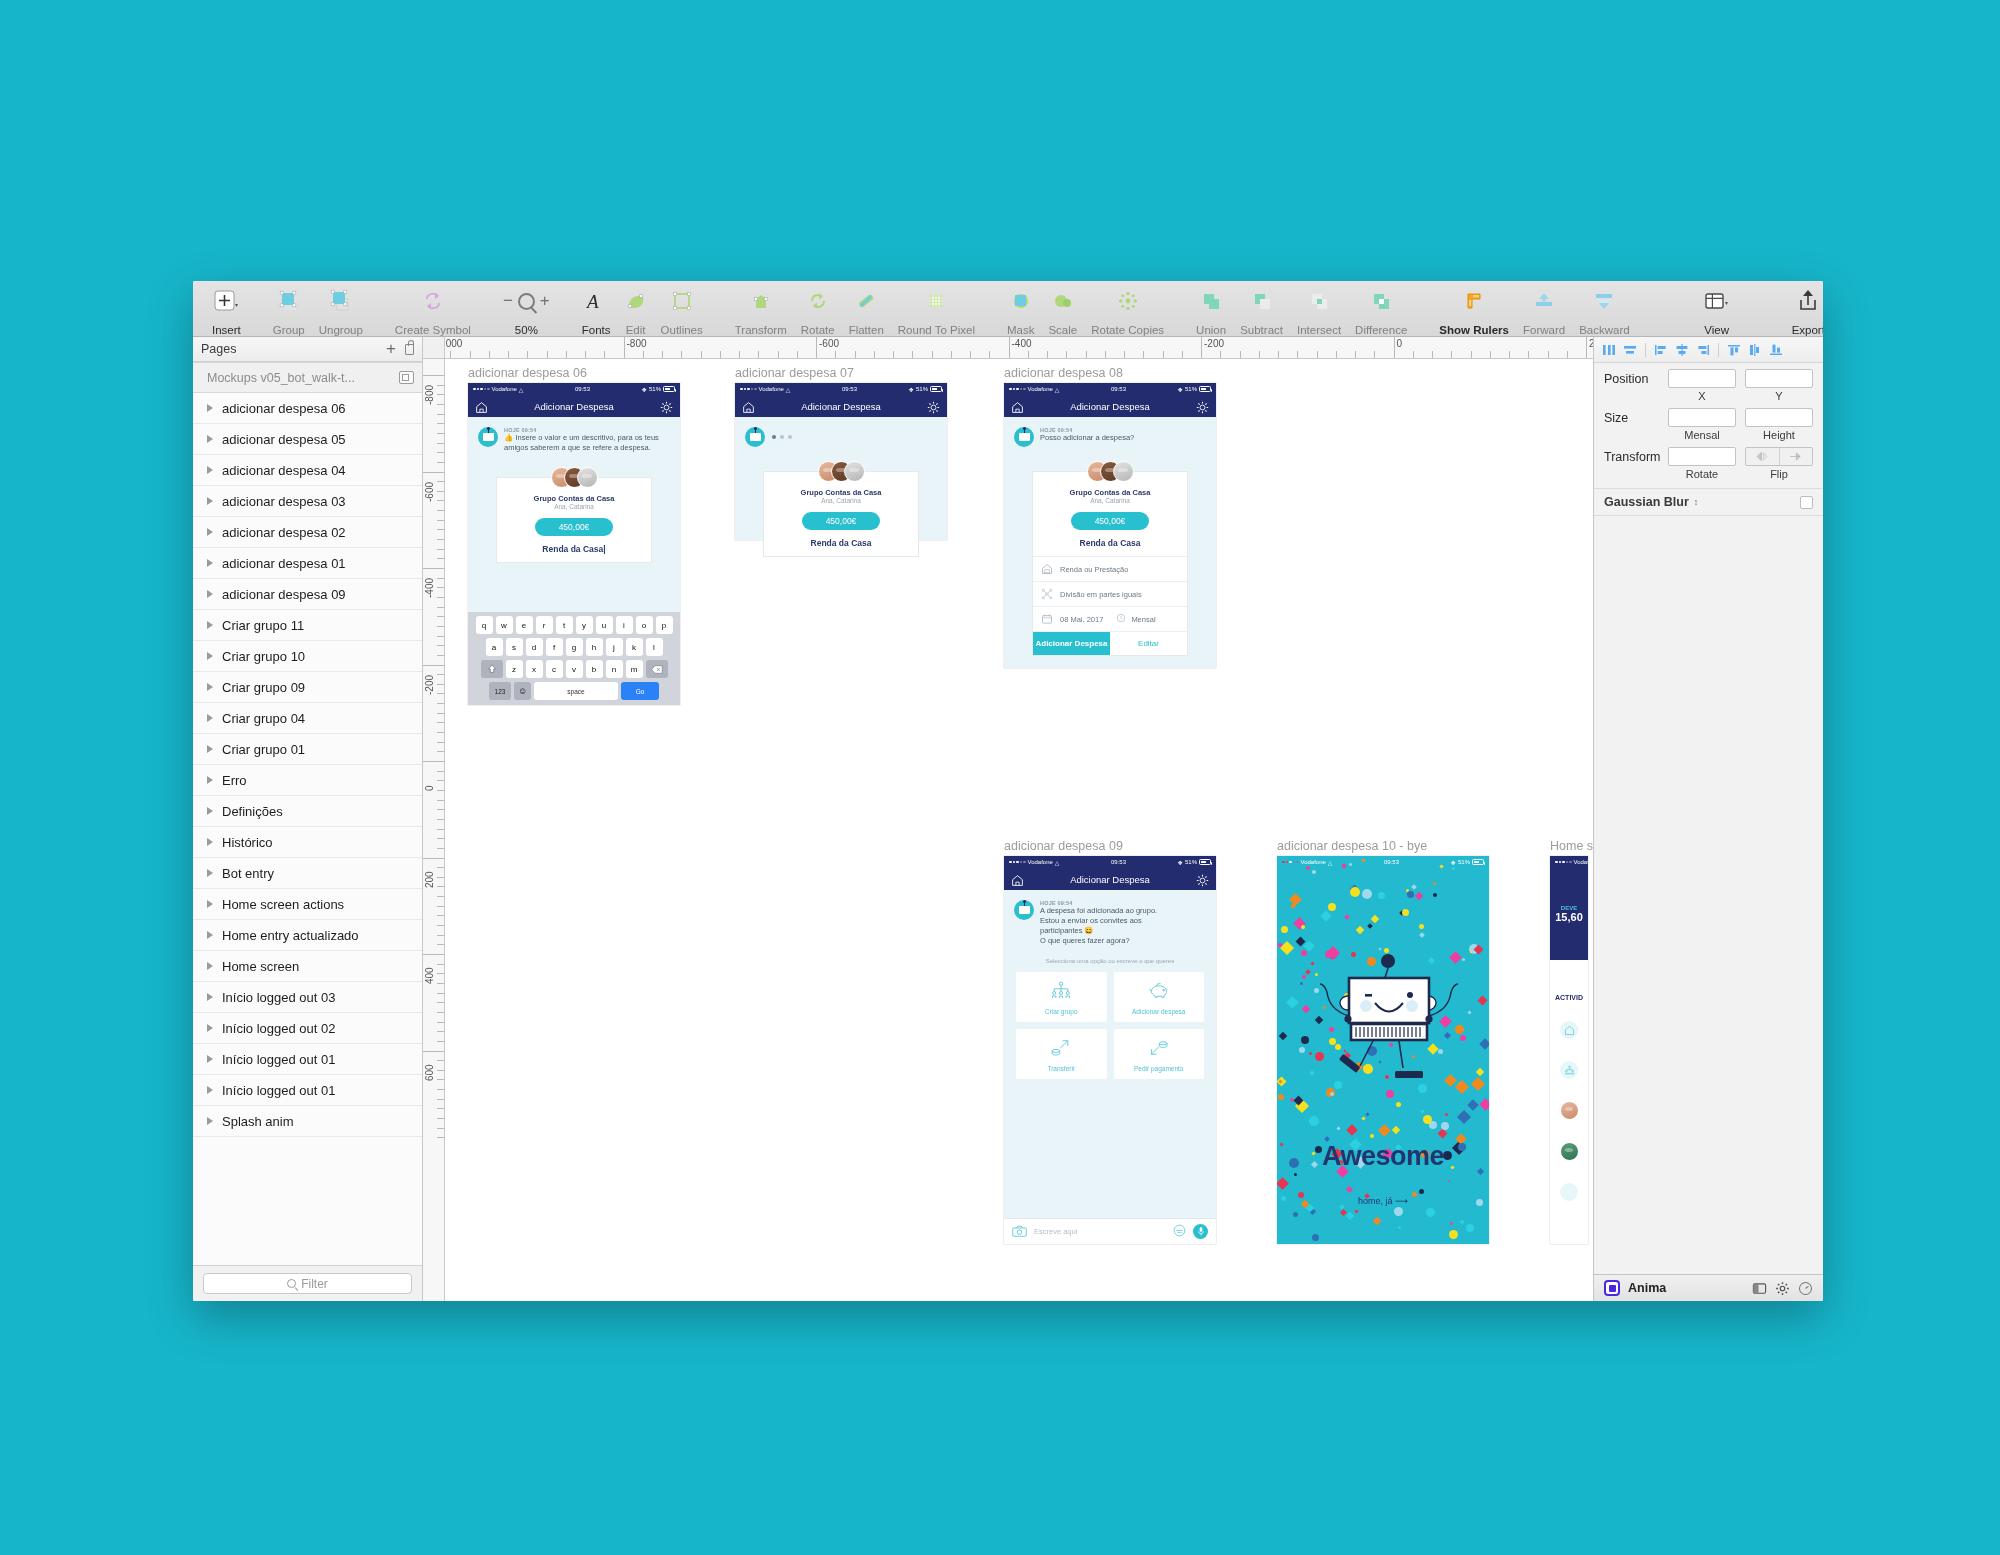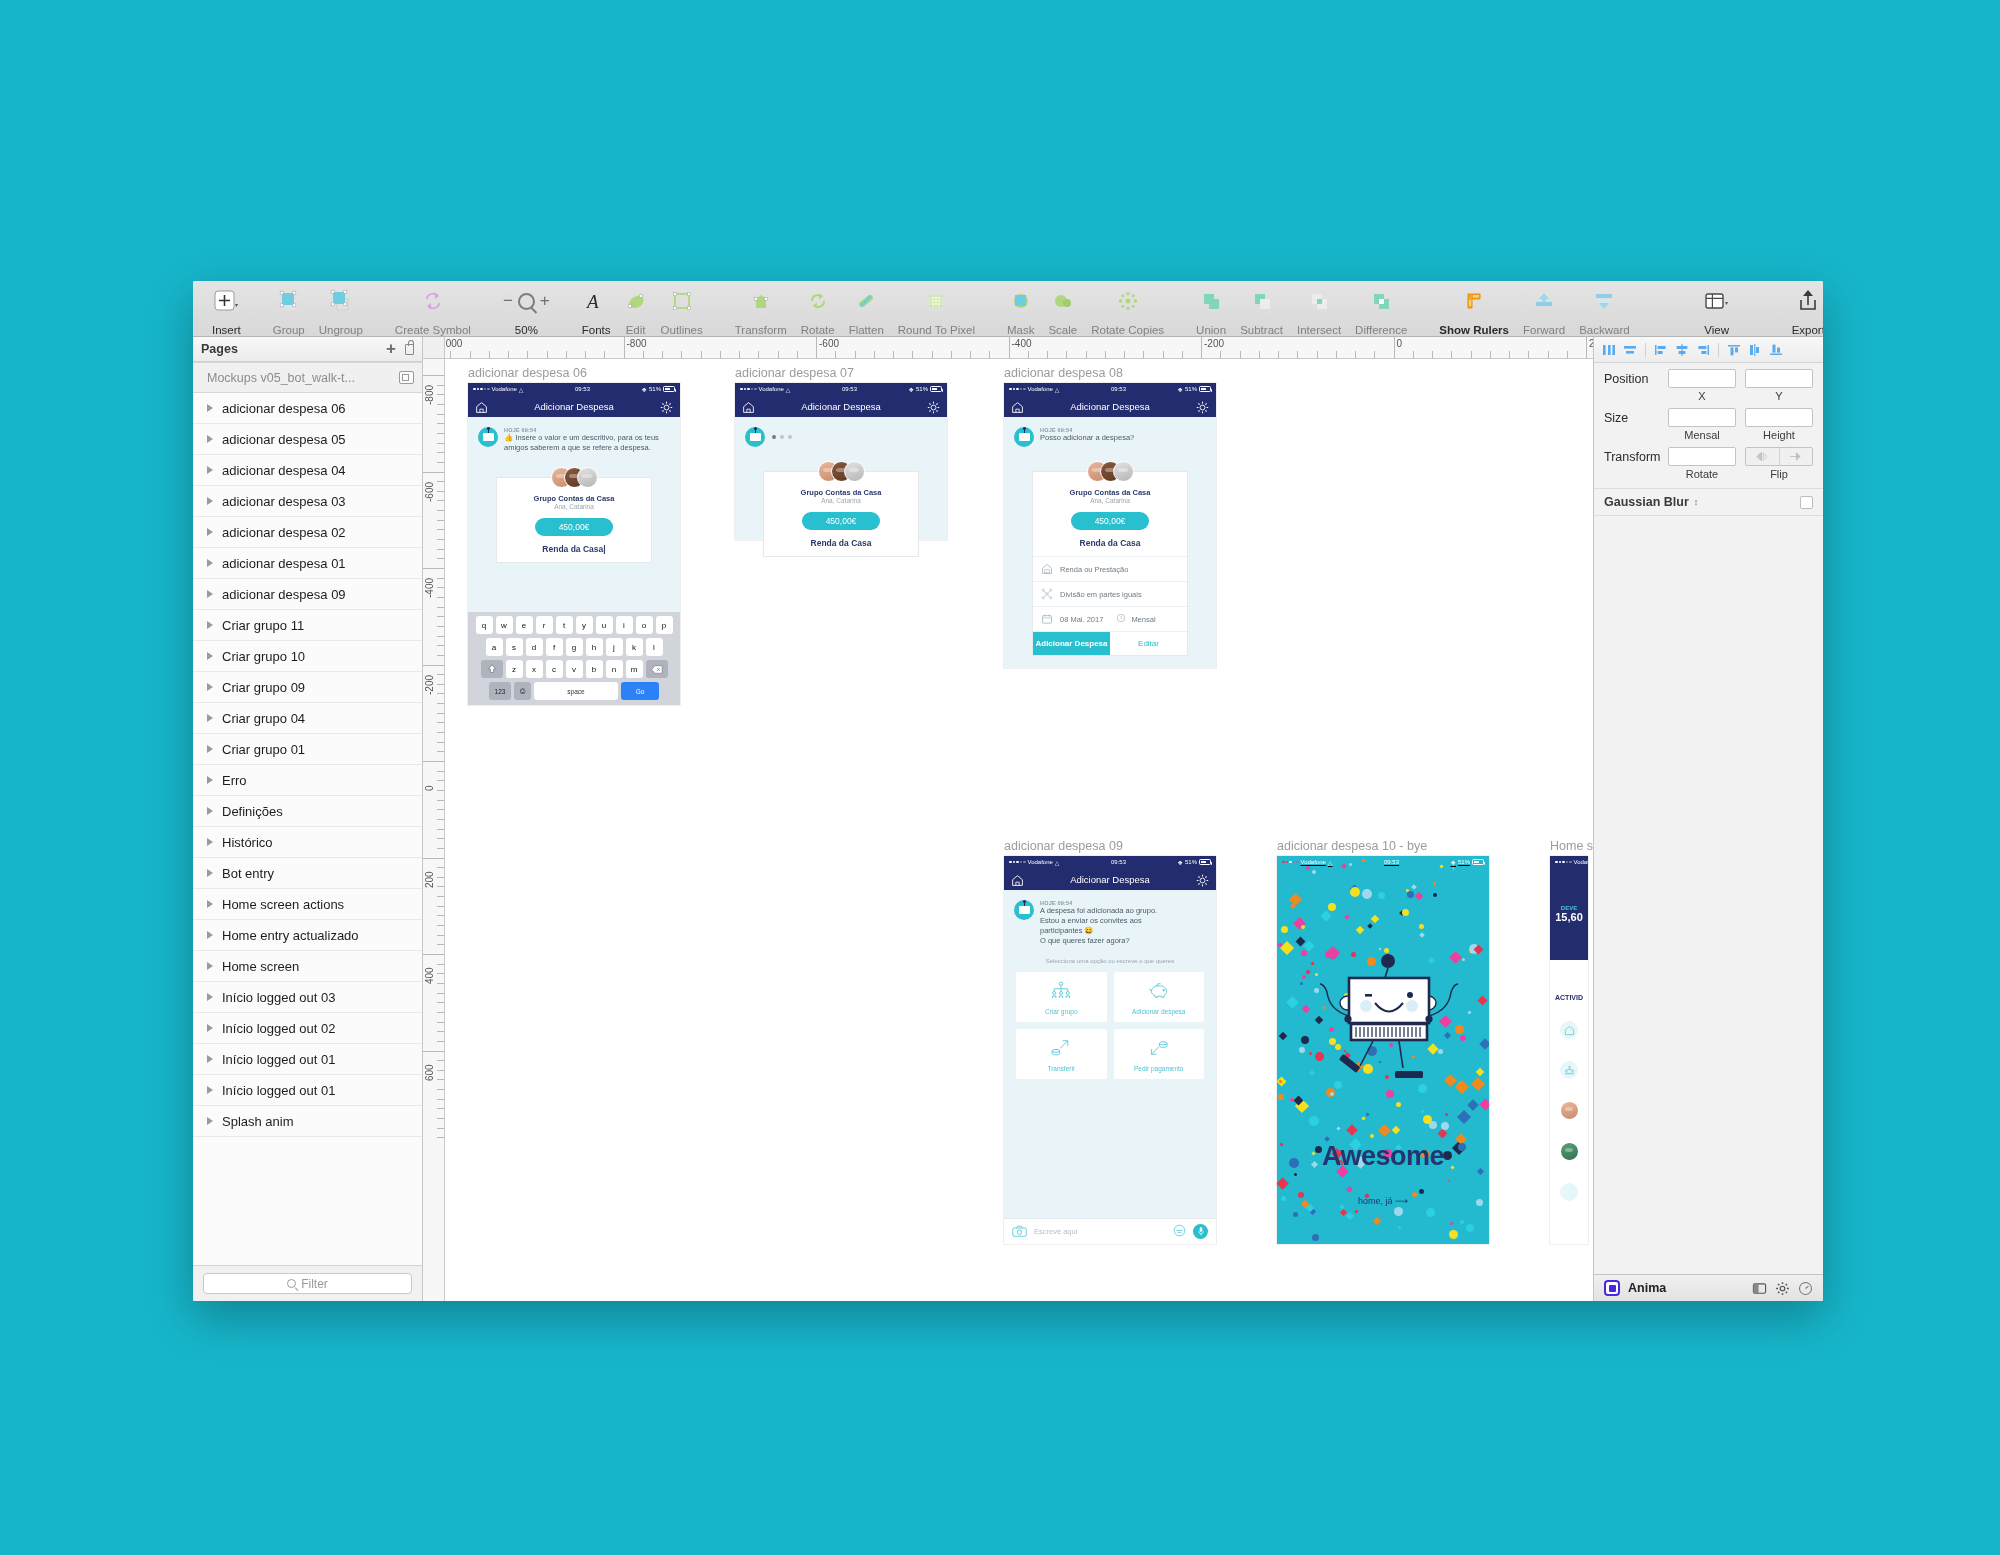--- a/index.html
+++ b/index.html
@@ -44,21 +44,21 @@
   .magn { width:17px;height:17px;border:2px solid #7d7d7d;border-radius:50%; position:relative;}
   .magn:after{content:'';position:absolute;width:2px;height:7px;background:#7d7d7d;right:-2px;bottom:-6px;transform:rotate(-45deg);}
   .pm { font-size:17px; color:#6f6f6f; line-height:14px;}
   
   #bodyrow { flex:1; display:flex; min-height:0; }
   
   #left { width:230px; flex:0 0 230px; background:#f3f3f3; border-right:1px solid #c6c6c6; display:flex; flex-direction:column;}
   #pagesHdr {
     height:25px; flex:0 0 25px; display:flex; align-items:center; padding:6px 8px;
     background:linear-gradient(180deg,#f7f7f7,#ececec); border-bottom:1px solid #cfcfcf;
-    font-size:12.5px; color:#3a3a3a; font-weight:bold;
+    font-size:12.5px; color:#3a3a3a; font-weight:normal;
   }
   #pagesHdr .sp { flex:1; }
   #pagesHdr .plus { font-size:17px;color:#6b6b6b; margin-right:9px; line-height:14px;}
   #pagesHdr .lock { width:9px;height:11px;border:1.4px solid #888; border-radius:1px; position:relative;}
   #pagesHdr .lock:before{content:'';position:absolute;top:-5px;left:1.6px;width:4px;height:5px;border:1.4px solid #888;border-bottom:none;border-radius:3px 3px 0 0;}
   .pagerow {
     height:31px; display:flex; align-items:center; padding-left:24px;
     font-size:13px; color:#1d1d1d; background:#fbfbfb;
     border-bottom:1px solid #e3e3e3; cursor:default;
     white-space:nowrap; overflow:hidden;
@@ -1195,21 +1195,21 @@
                       <path d="M2.4 7.6a3.6 3.6 0 0 0 7.2 0M6 11.4V14" stroke="#fff" stroke-width="1.1" fill="none"></path>
                     </svg>
                 </span>
               </div>
             </div>
           </div>
         </div>
 
         <div class="artboard" style="left:832px;top:480px;">
           <div class="ablabel">adicionar despesa 10 - bye</div>
-          <div class="phone awesome" style="width:212px;height:388px;text-decoration:underline;">
+          <div class="phone awesome" style="width:212px;height:388px;">
             <div class="statusbar" style="background:transparent;">
               <span class="sb-l">
                 <span class="dotsig">
                     <i style="background:#e8344e"></i>
                     <i style="background:#e8344e"></i>
                     <i></i>
                     <i class="off"></i>
                     <i class="off"></i>
                   </span>
                 <span>Vodafone</span>

